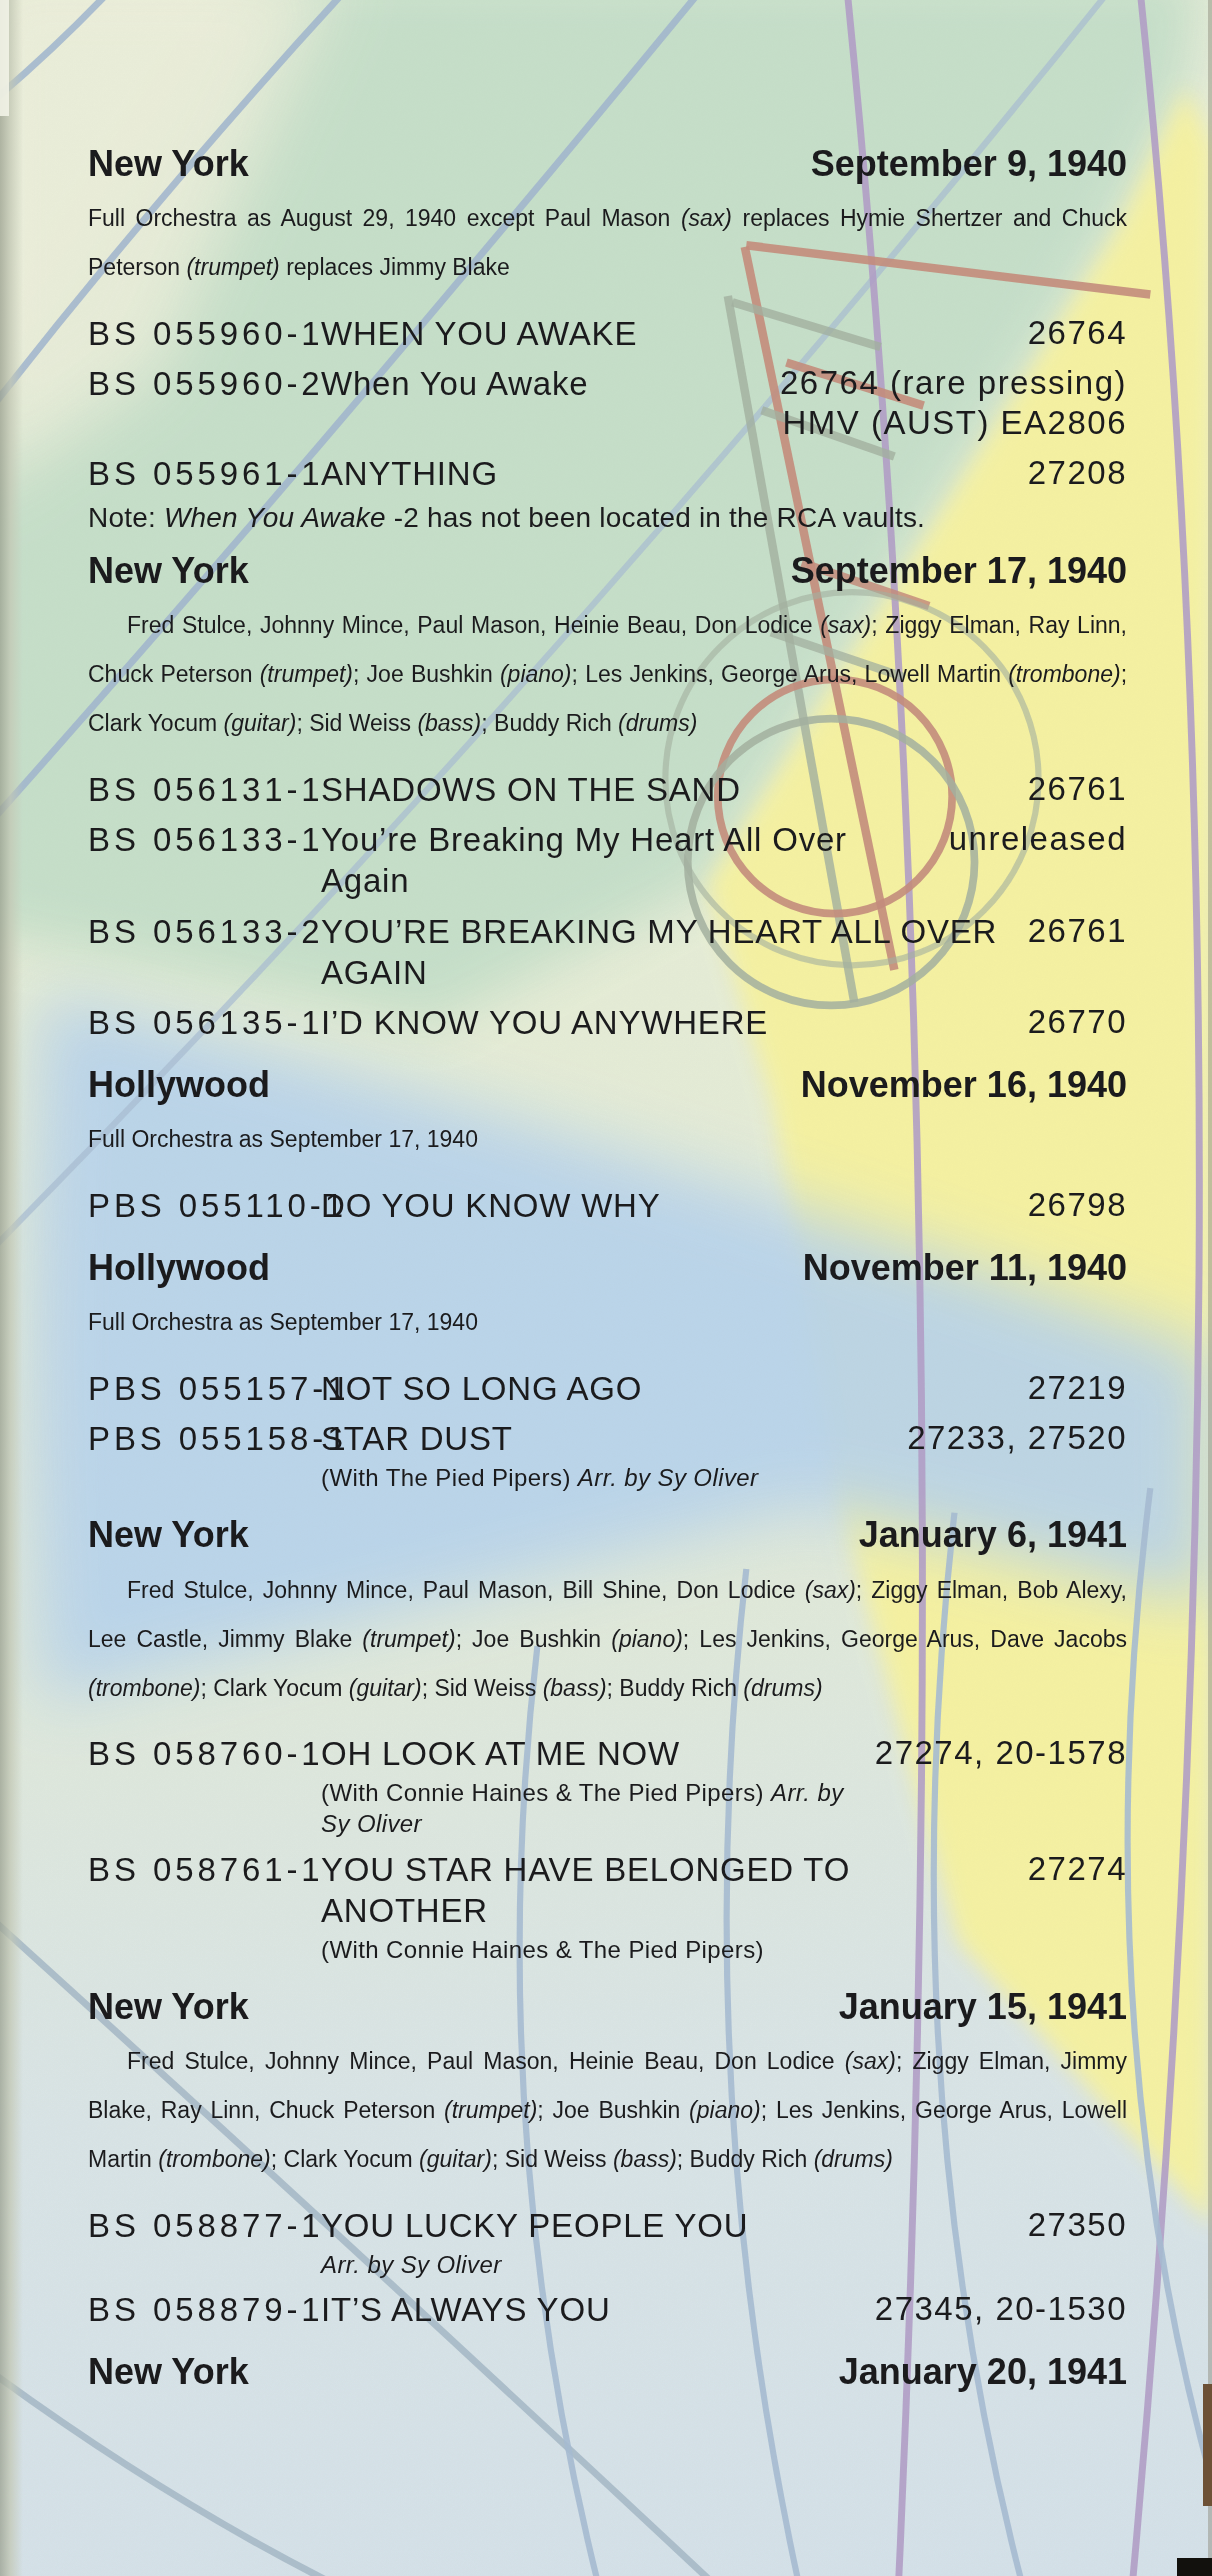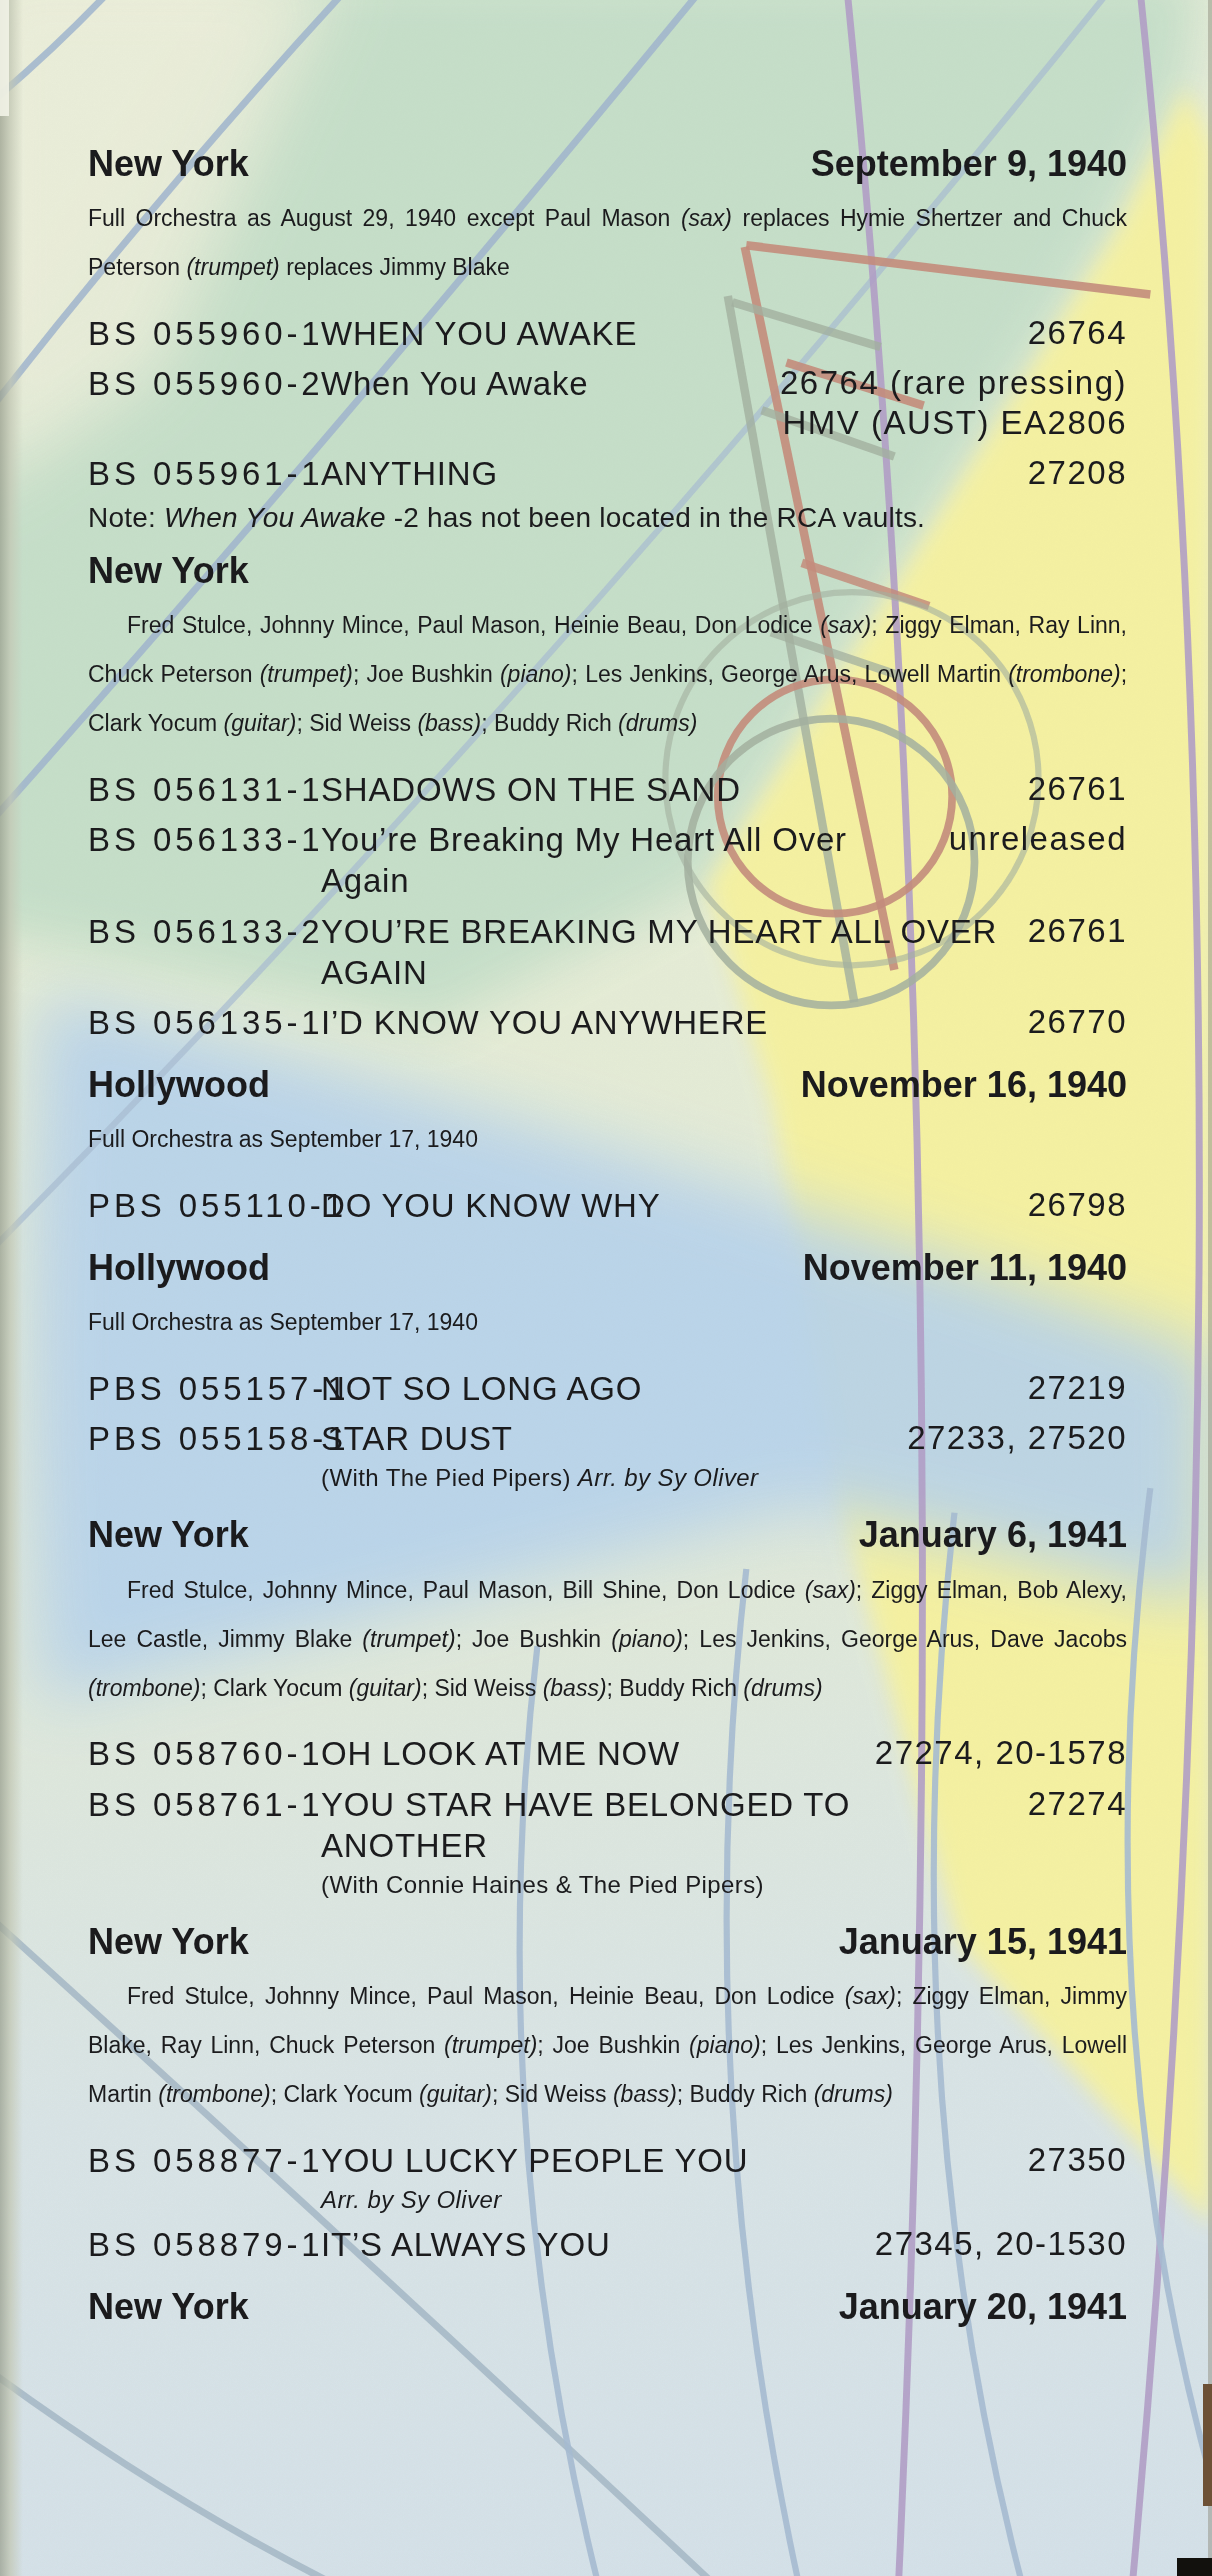--- a/index.html
+++ b/index.html
@@ -134,20 +134,21 @@
             <div class="catalog">
               <div class="catline">27208</div>
             </div>
           </div>
         </div>
         <p class="note"><span>Note: </span><i>When You Awake</i><span> -2 has not been located in the RCA vaults.</span></p>
       </section>
       <section class="session">
         <div class="session-header">
           <span class="loc">New York</span>
+          <span class="date">September 17, 1940</span>
         </div>
         <p class="personnel indent"><span>Fred Stulce, Johnny Mince, Paul Mason, Heinie Beau, Don Lodice </span><i>(sax)</i><span>; Ziggy Elman, Ray Linn, Chuck Peterson </span><i>(trumpet)</i><span>; Joe Bushkin </span><i>(piano)</i><span>; Les Jenkins, George Arus, Lowell Martin </span><i>(trombone)</i><span>; Clark Yocum </span><i>(guitar)</i><span>; Sid Weiss </span><i>(bass)</i><span>; Buddy Rich </span><i>(drums)</i></p>
         <div class="tracks">
           <div class="track-row">
             <span class="matrix">BS 056131-1</span>
             <div class="titlecell">
               <div class="title">SHADOWS ON THE SAND</div>
             </div>
             <div class="catalog">
               <div class="catline">26761</div>
@@ -232,20 +233,21 @@
         <div class="session-header">
           <span class="loc">New York</span>
           <span class="date">January 6, 1941</span>
         </div>
         <p class="personnel indent"><span>Fred Stulce, Johnny Mince, Paul Mason, Bill Shine, Don Lodice </span><i>(sax)</i><span>; Ziggy Elman, Bob Alexy, Lee Castle, Jimmy Blake </span><i>(trumpet)</i><span>; Joe Bushkin </span><i>(piano)</i><span>; Les Jenkins, George Arus, Dave Jacobs </span><i>(trombone)</i><span>; Clark Yocum </span><i>(guitar)</i><span>; Sid Weiss </span><i>(bass)</i><span>; Buddy Rich </span><i>(drums)</i></p>
         <div class="tracks">
           <div class="track-row">
             <span class="matrix">BS 058760-1</span>
             <div class="titlecell">
               <div class="title">OH LOOK AT ME NOW</div>
+              <div class="credit"><span>(With Connie Haines &amp; The Pied Pipers) </span><i>Arr. by Sy Oliver</i></div>
             </div>
             <div class="catalog">
               <div class="catline">27274, 20-1578</div>
             </div>
           </div>
           <div class="track-row">
             <span class="matrix">BS 058761-1</span>
             <div class="titlecell">
               <div class="title">YOU STAR HAVE BELONGED TO ANOTHER</div>
               <div class="credit"><span>(With Connie Haines &amp; The Pied Pipers)</span></div>

